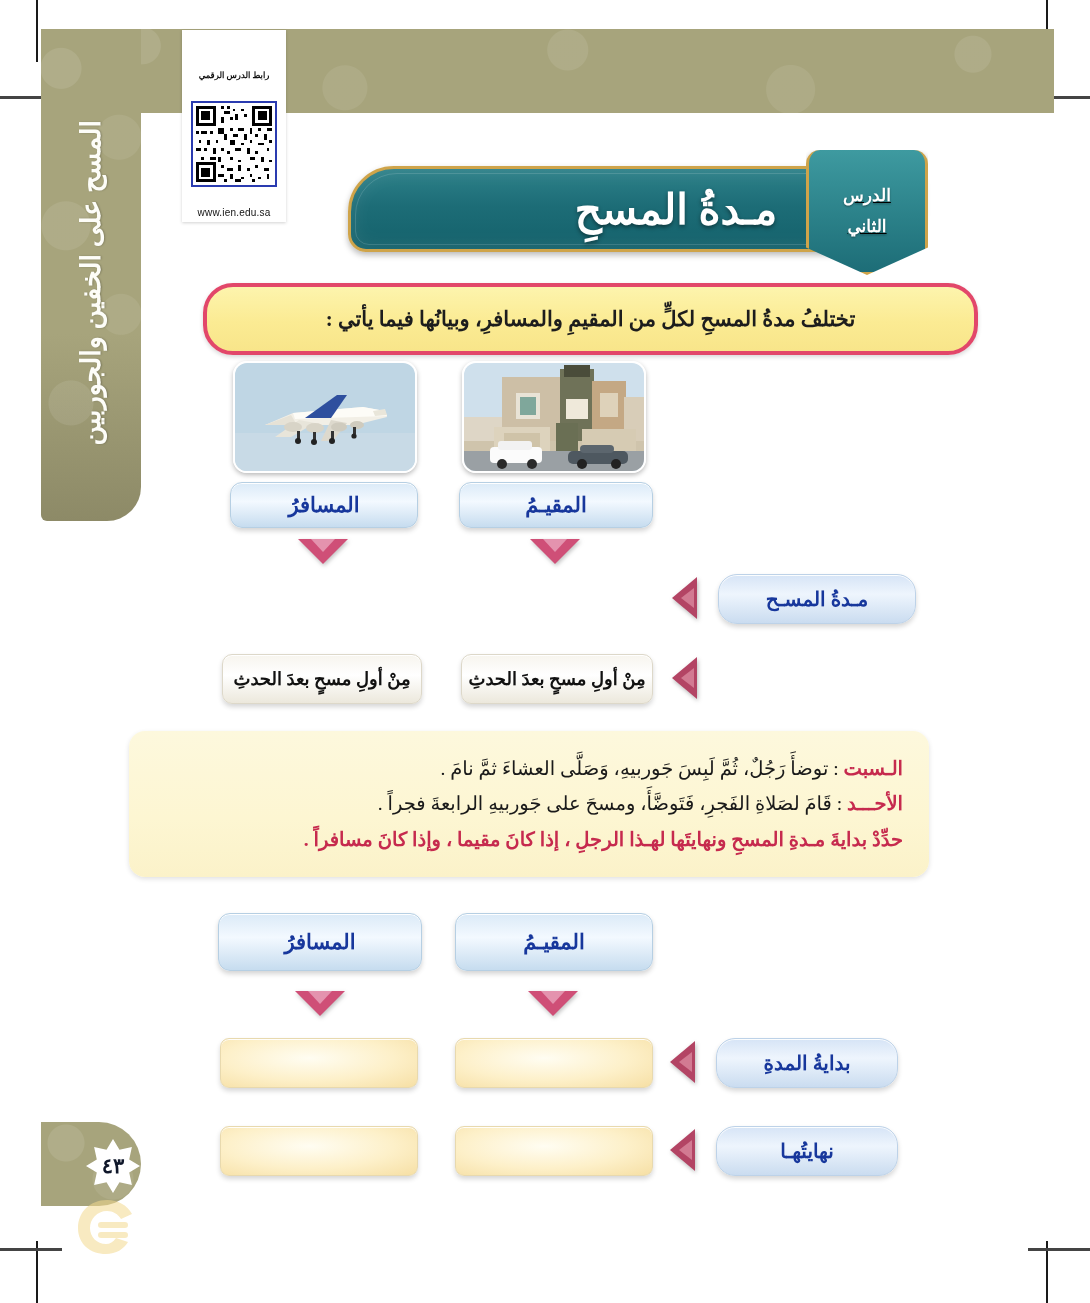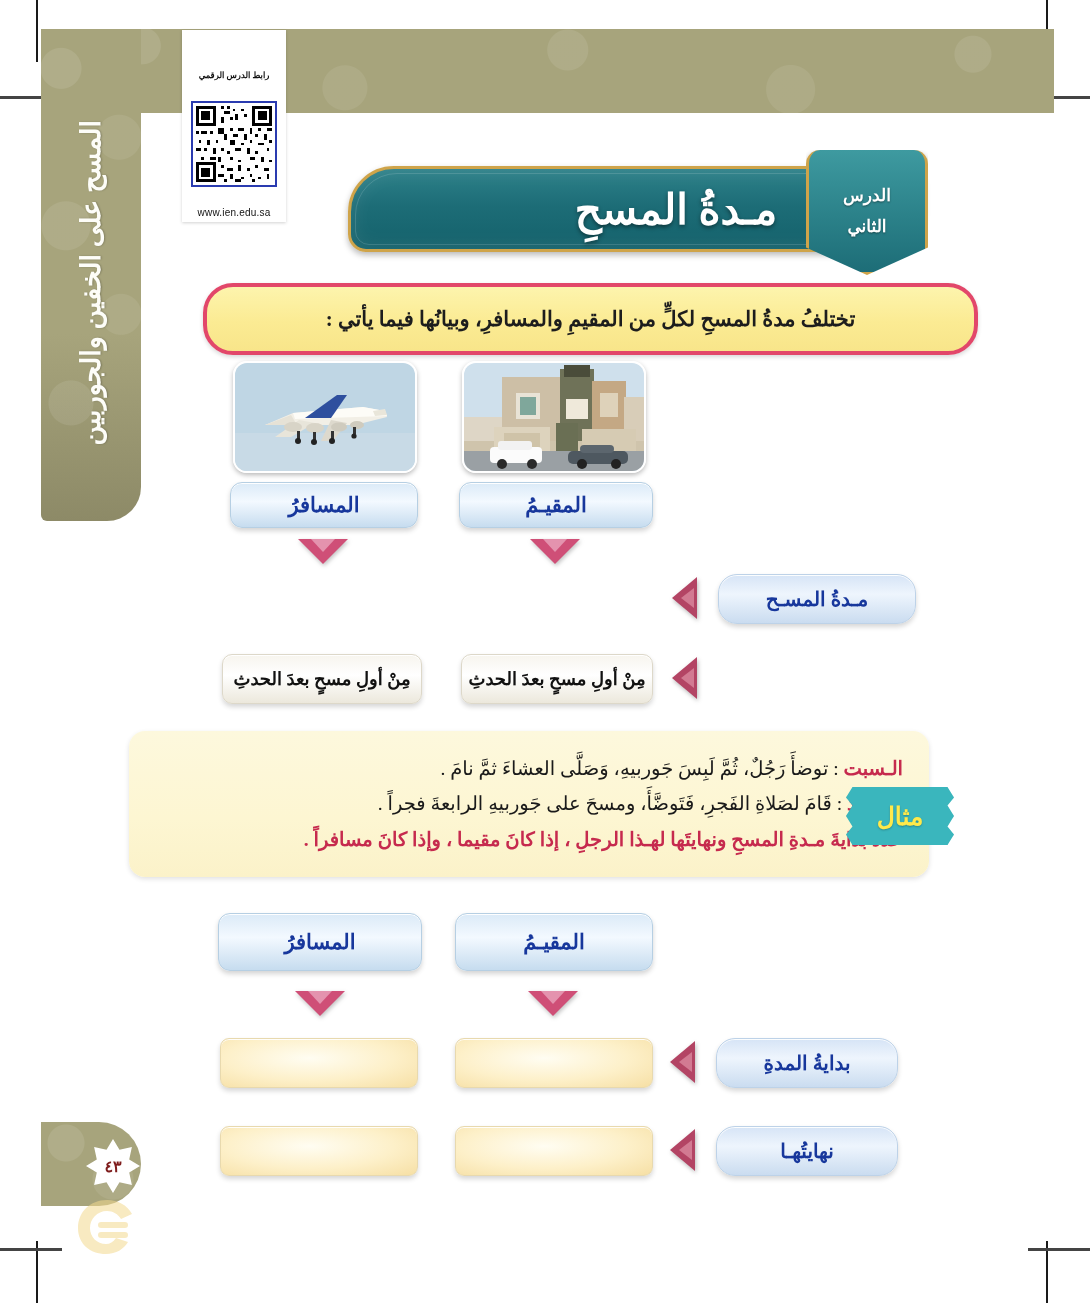--- a/index.html
+++ b/index.html
@@ -86,21 +86,21 @@
     color:#ffffff;font-size:42px;font-weight:700;letter-spacing:1px;
     text-shadow:0 2px 4px rgba(0,0,0,.45);padding-left:80px;box-sizing:border-box;
   }
   .lesson-ribbon{
     position:absolute;left:806px;top:150px;width:116px;height:122px;
     background:linear-gradient(180deg,#3e9aa0 0%,#2b8189 55%,#1d6d77 100%);
     border:3px solid #cfa44a;border-top:none;
     border-radius:14px 14px 0 0;
     clip-path:polygon(0 0,100% 0,100% 78%,50% 100%,0 78%);
     display:flex;flex-direction:column;align-items:center;justify-content:center;
-    gap:10px;box-shadow:0 2px 5px rgba(0,0,0,.3);
+    gap:10px;box-shadow:0 2px 5px rgba(0,0,0,.3);text-decoration:underline;
   }
   .lesson-ribbon span{color:#fff;font-size:17px;font-weight:700;line-height:1.25;
     text-shadow:0 1px 2px rgba(0,0,0,.4);}
 
   
   .intro{
     position:absolute;left:203px;top:283px;width:775px;height:72px;
     background:linear-gradient(180deg,#fdf4ad 0%,#fbeb93 55%,#f8e58a 100%);
     border:4px solid #e2476a;border-radius:30px;
     box-shadow:0 2px 4px rgba(0,0,0,.16);
@@ -207,21 +207,21 @@
       radial-gradient(circle at 25% 25%, rgba(255,255,255,.10) 0 18px, transparent 19px),
       radial-gradient(circle at 72% 68%, rgba(255,255,255,.08) 0 20px, transparent 21px),
       #a7a47c;
     border-top-right-radius:44px;border-bottom-right-radius:44px;
   }
   .pagenum-star{
     position:absolute;left:86px;top:1139px;width:54px;height:54px;background:#ffffff;
     display:flex;align-items:center;justify-content:center;
     clip-path:polygon(50% 0%,62% 20%,85% 15%,80% 38%,100% 50%,80% 62%,85% 85%,62% 80%,50% 100%,38% 80%,15% 85%,20% 62%,0% 50%,20% 38%,15% 15%,38% 20%);
   }
-  .pagenum-star span{color:#7f1d1d;font-size:16px;font-weight:700;}
+  .pagenum-star span{color:#0f172a;font-size:21px;font-weight:700;}
   .ien-logo{
     position:absolute;left:72px;top:1196px;width:70px;height:62px;
     opacity:.55;
   }
   .ien-logo svg{display:block;width:100%;height:100%;}
 </style>
 </head>
 <body>
 
 <div class="page">
@@ -427,23 +427,20 @@
     <div class="ex-line">
       <span class="ex-day">الـسبت</span>
       <span>: توضأَ رَجُلٌ، ثُمَّ لَبِسَ جَوربيهِ، وَصَلَّى العشاءَ ثمَّ نامَ .</span>
     </div>
     <div class="ex-line">
       <span class="ex-day">الأحـــد</span>
       <span>: قَامَ لصَلاةِ الفَجرِ، فَتَوضَّأَ، ومسحَ على جَوربيهِ الرابعةَ فجراً .</span>
     </div>
     <div class="ex-q">حدِّدْ بدايةَ مـدةِ المسحِ ونهايتَها لهـذا الرجلِ ، إذا كانَ مقيما ، وإذا كانَ مسافراً .</div>
   </div>
-  <div class="example-badge">
-    <span>مثال</span>
-  </div>
 
   <div class="pill-blue" style="left:218px;top:913px;width:202px;height:56px;">
     <span>المسافرُ</span>
   </div>
   <div class="pill-blue" style="left:455px;top:913px;width:196px;height:56px;">
     <span>المقيـمُ</span>
   </div>
 
   <div class="arrow-down" style="left:295px;top:991px;"></div>
   <div class="arrow-down" style="left:528px;top:991px;"></div>

